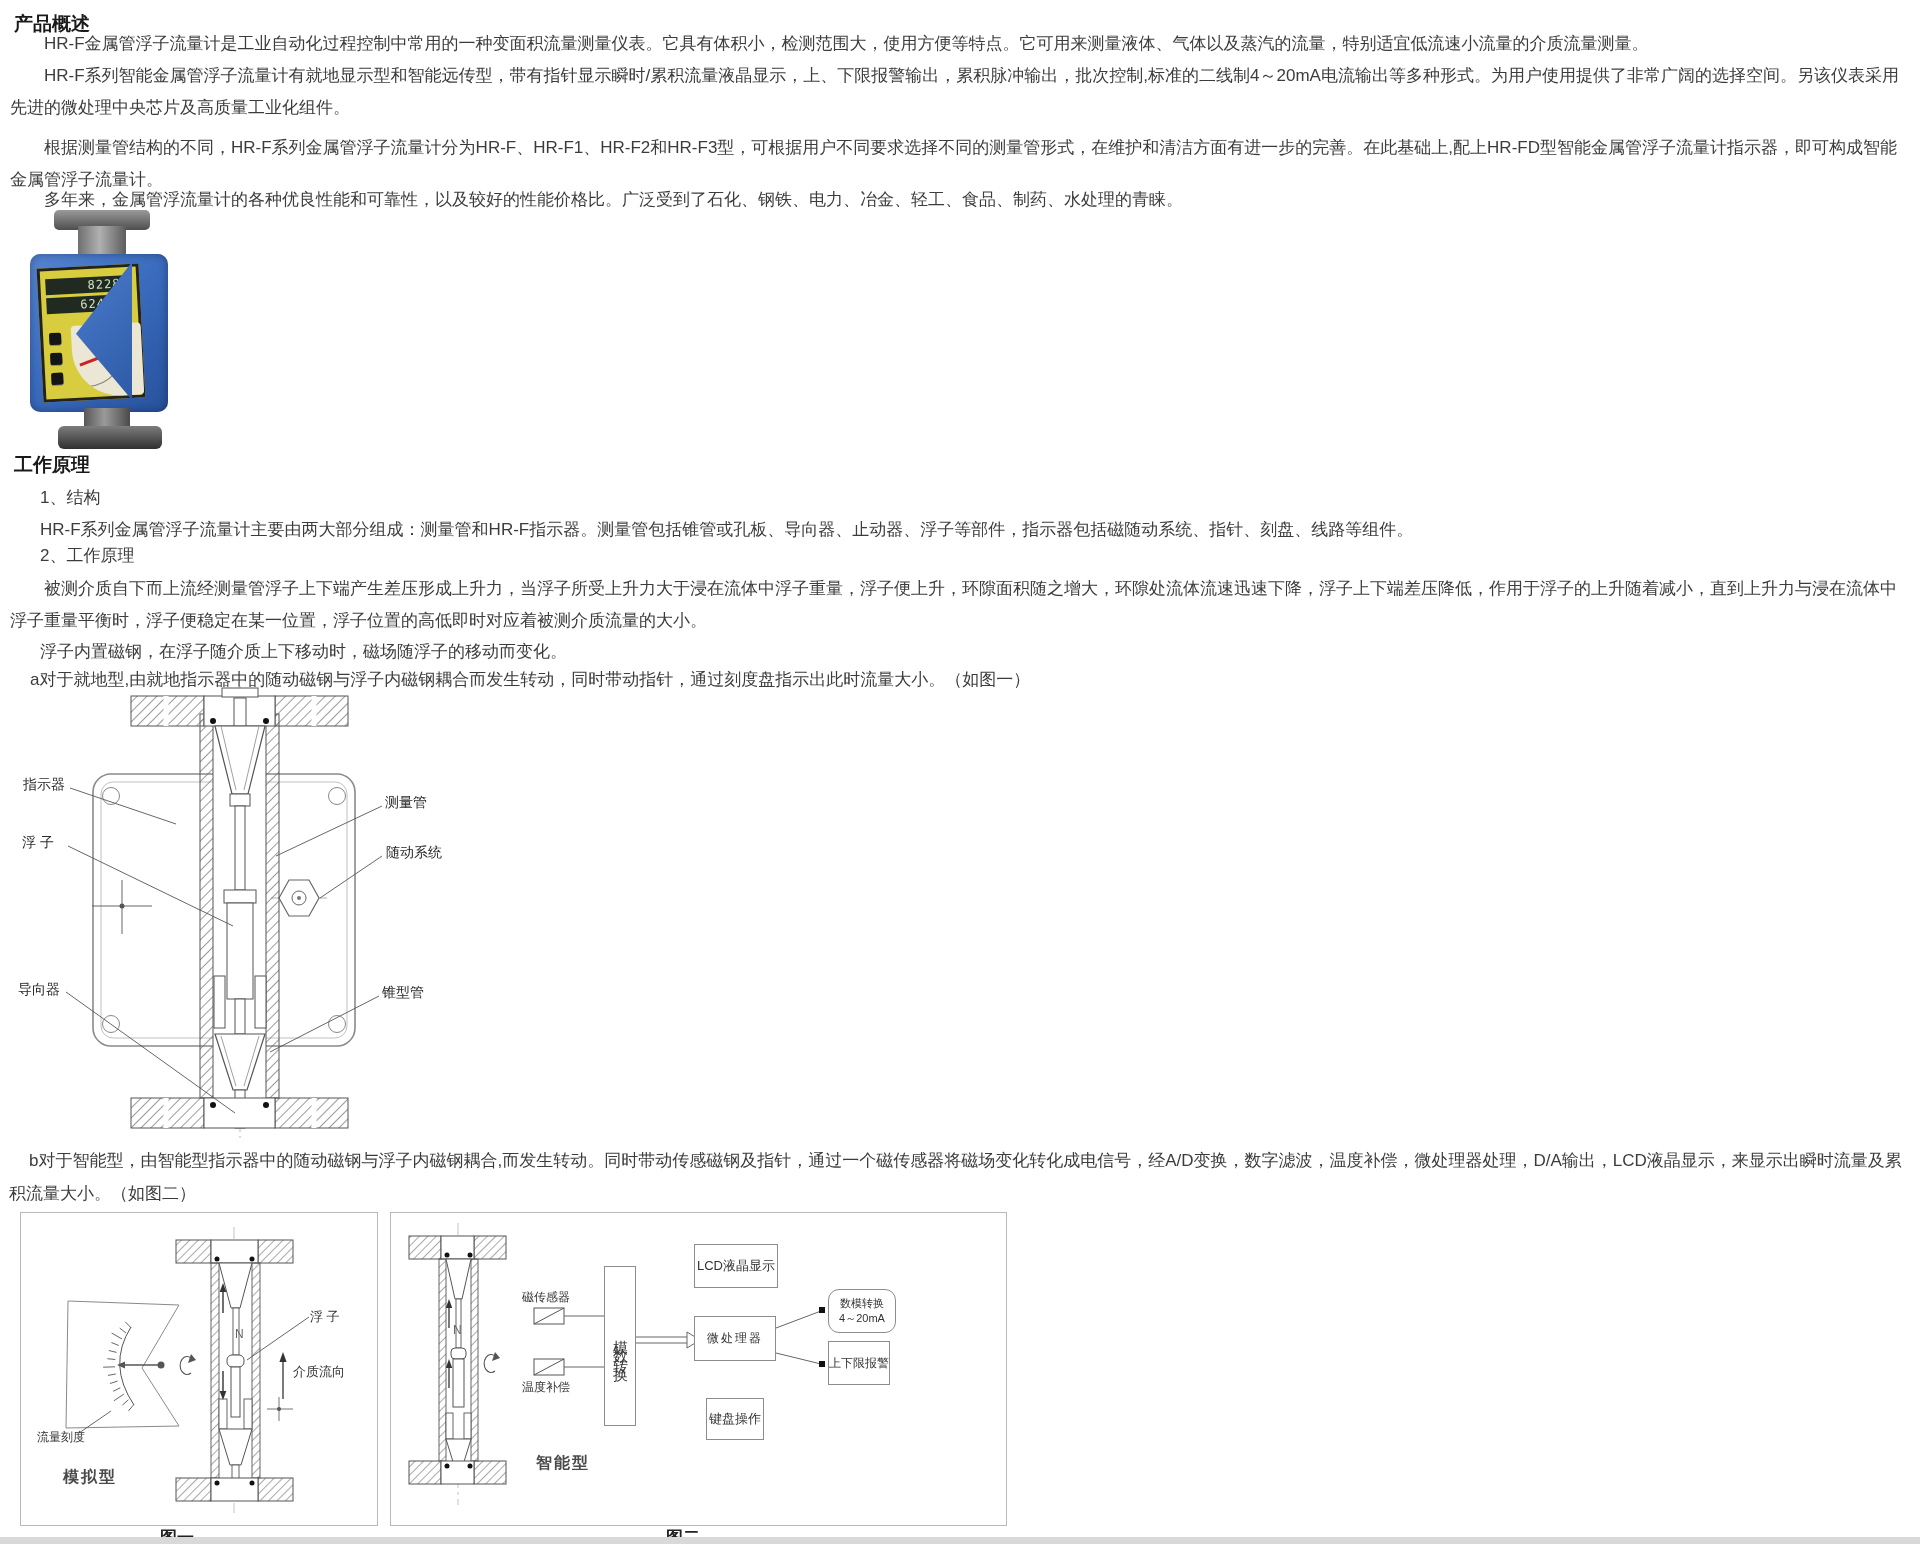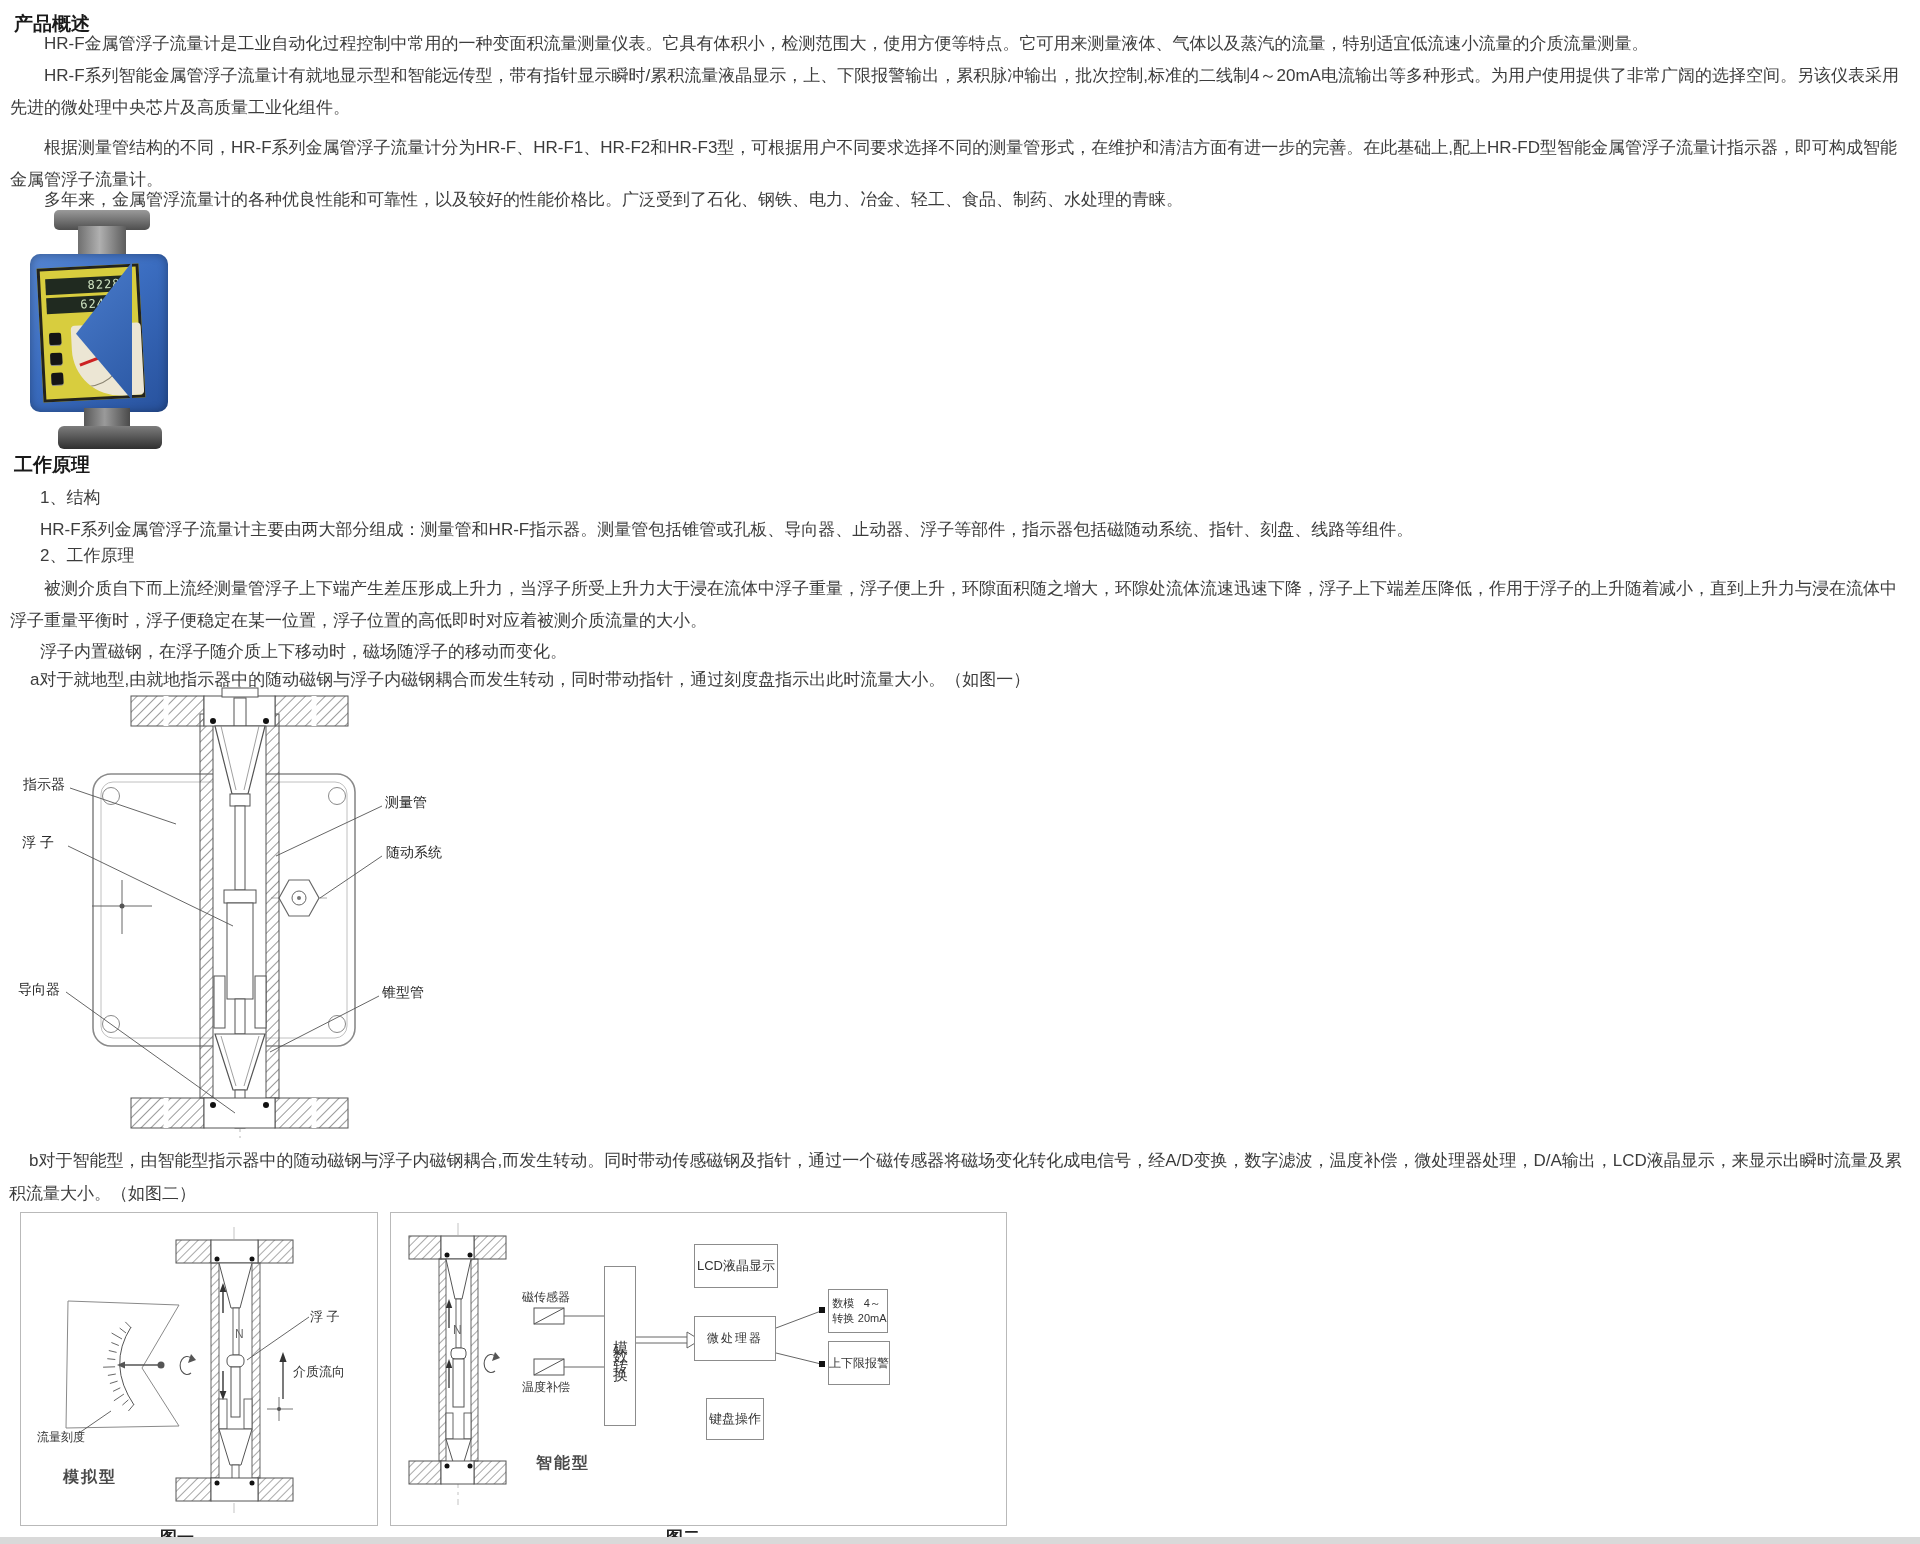--- a/index.html
+++ b/index.html
@@ -338,21 +338,21 @@
       <rect x="428" y="148" width="6" height="6" fill="#111" stroke="none"></rect>
     </g>
   </svg>
   <div class="abs lbl-s" style="left:62px;top:110px;color:#666;">N</div>
   <div class="abs lbl-s" style="left:131px;top:76px;">磁传感器</div>
   <div class="abs lbl-s" style="left:131px;top:166px;">温度补偿</div>
   <div class="abs blk vtext" style="left:213px;top:53px;width:32px;height:160px;">模数转换</div>
   <div class="abs blk" style="left:303px;top:31px;width:84px;height:44px;font-size:13px;">LCD液晶显示</div>
   <div class="abs blk" style="left:303px;top:103px;width:82px;height:45px;font-size:12px;letter-spacing:2px;">微处理器</div>
   <div class="abs blk" style="left:315px;top:185px;width:58px;height:42px;font-size:13px;">键盘操作</div>
-  <div class="abs blk" style="left:437px;top:76px;width:60px;height:44px;font-size:11px;line-height:15px;">
+  <div class="abs blk" style="left:437px;top:76px;width:68px;height:44px;font-size:11px;flex-direction:column;line-height:15px;border-radius:11px;">
     <span>数模转换</span>
     <span>4～20mA</span>
   </div>
   <div class="abs blk" style="left:437px;top:128px;width:62px;height:44px;font-size:12px;">上下限报警</div>
   <div class="abs typ" style="left:145px;top:240px;">智能型</div>
 </div>
 <div class="abs cap" style="left:666px;top:1526px;">图二</div>
 
 <div class="abs strip" style="left:0;top:1537px;width:1920px;height:7px;"></div>
 

